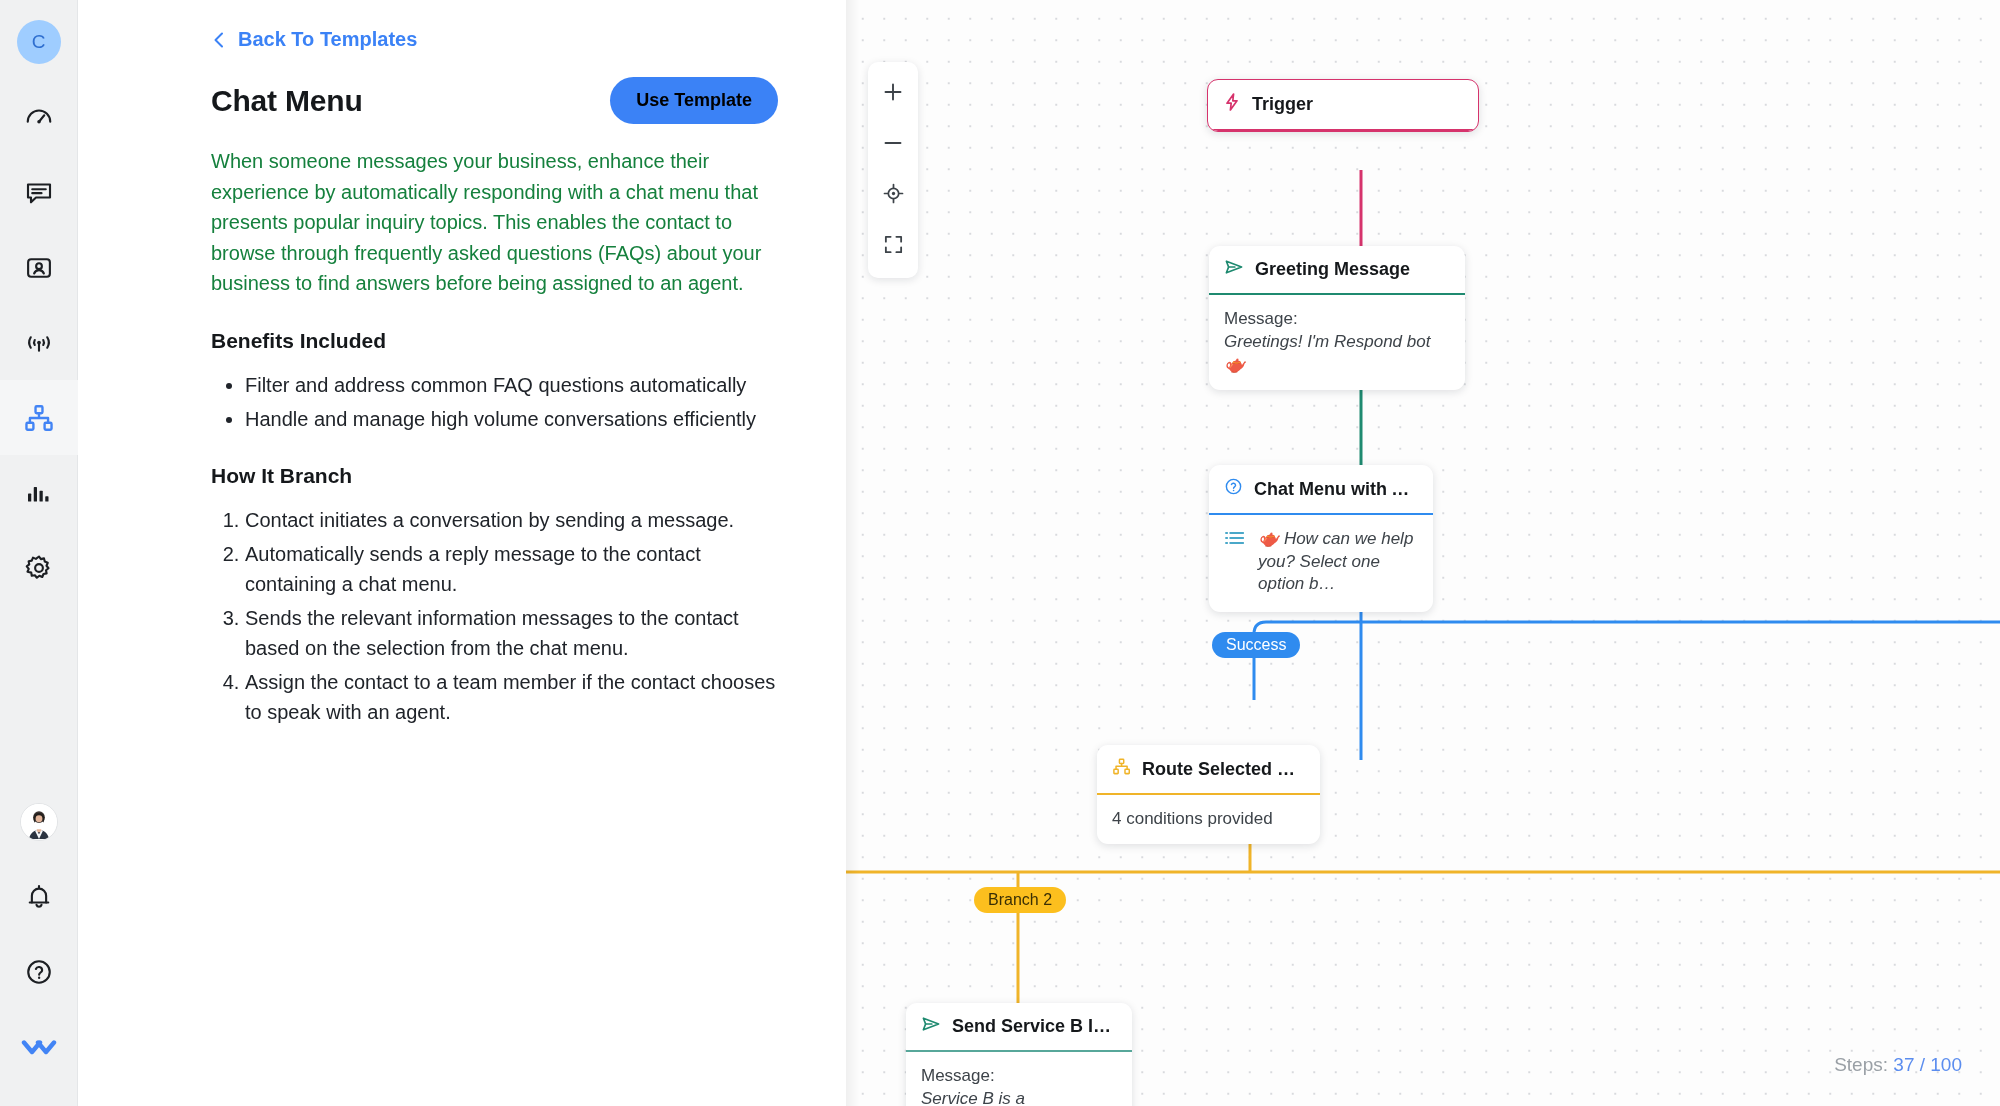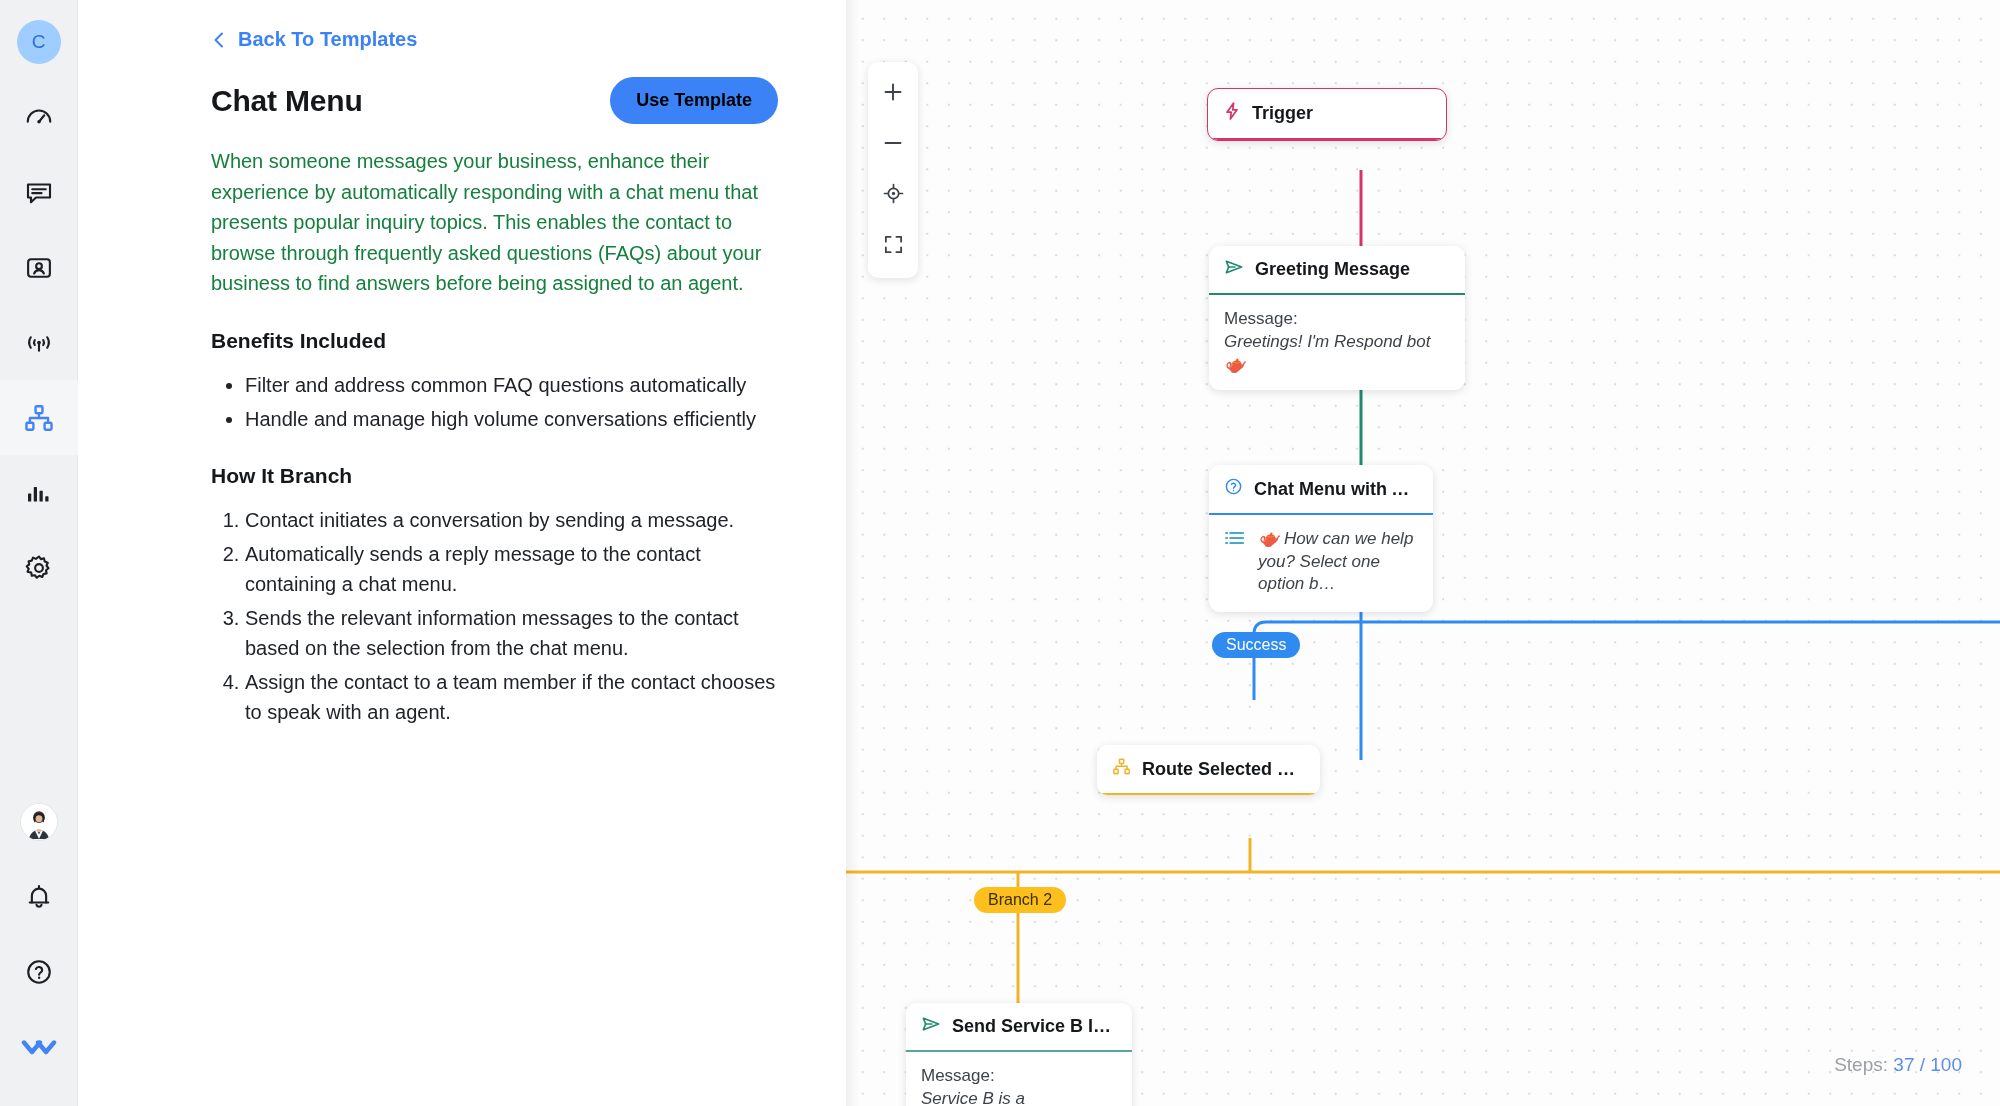--- a/index.html
+++ b/index.html
@@ -454,21 +454,21 @@
       </div>
       <div class="zoom-btn">
         <span>
           <svg width="21" height="21" viewBox="0 0 22 22" fill="none" stroke="#3d4349" stroke-width="1.9" stroke-linecap="round" stroke-linejoin="round">
             <path d="M3 8V3h5M19 8V3h-5M3 14v5h5M19 14v5h-5"></path>
           </svg>
         </span>
       </div>
     </div>
 
-    <div class="node outlined" style="left:361px; top:88px; width:240px;">
+    <div class="node outlined" style="left:361px; top:79px; width:272px;">
       <div class="node-head">
         <span>
           <svg width="18" height="20" viewBox="0 0 18 20" fill="none" stroke="#d6336c" stroke-width="1.7" stroke-linejoin="round" stroke-linecap="round">
             <path d="M10.6 2 4 11.2h4.2L7.4 18l6.6-9.2H9.8z"></path>
           </svg>
         </span>
         <span class="nh-text">Trigger</span>
       </div>
       <div class="node-div" style="background:#d6336c;"></div>
     </div>
@@ -520,20 +520,23 @@
           <svg width="19" height="19" viewBox="0 0 24 24" fill="none" stroke="#f0b429" stroke-width="1.9" stroke-linejoin="round">
             <rect x="9.4" y="2.8" width="5.4" height="5.4" rx="0.9"></rect>
             <rect x="2.4" y="15.6" width="5.4" height="5.4" rx="0.9"></rect>
             <rect x="16.4" y="15.6" width="5.4" height="5.4" rx="0.9"></rect>
             <path d="M12.1 8.2v3.6M5.1 15.6V11.8h14v3.8" stroke-linecap="round"></path>
           </svg>
         </span>
         <span class="nh-text">Route Selected Chat …</span>
       </div>
       <div class="node-div" style="background:#f0b429;"></div>
+      <div class="node-body">
+        <span class="lbl">4 conditions provided</span>
+      </div>
     </div>
 
     <div class="edge-pill amber" style="left:128px; top:887px;">Branch 2</div>
 
     <div class="node" style="left:60px; top:1003px; width:226px;">
       <div class="node-head">
         <span>
           <svg width="20" height="18" viewBox="0 0 20 18" fill="none" stroke="#1f8a70" stroke-width="1.7" stroke-linejoin="round" stroke-linecap="round">
             <path d="M2.4 3.2 17.6 9 2.4 14.8 4.6 9z"></path>
             <path d="M4.6 9h6.2"></path>

